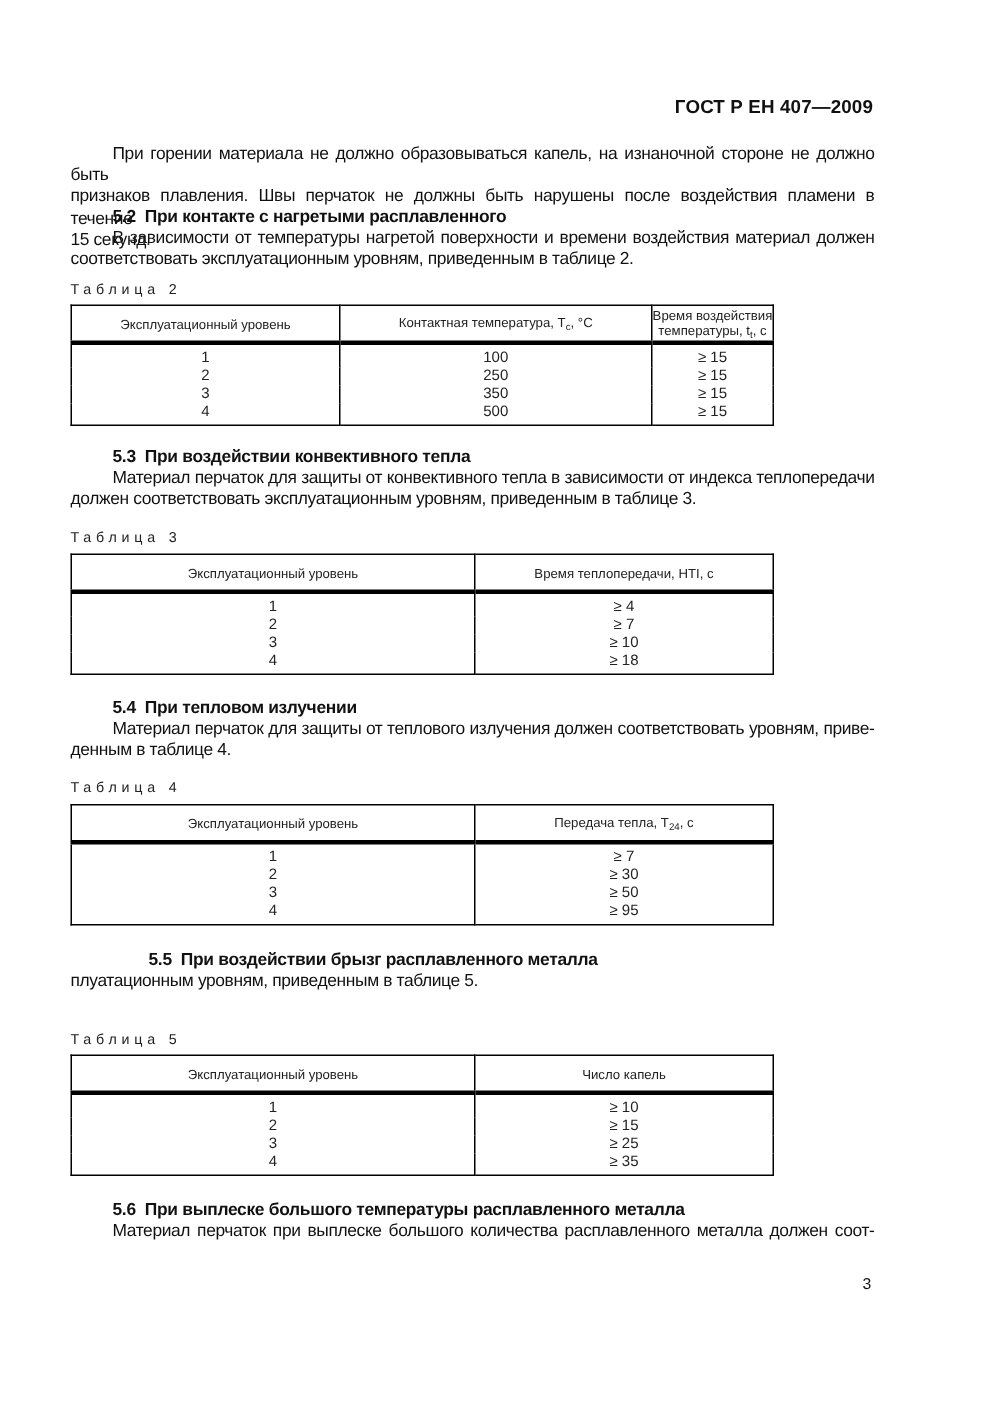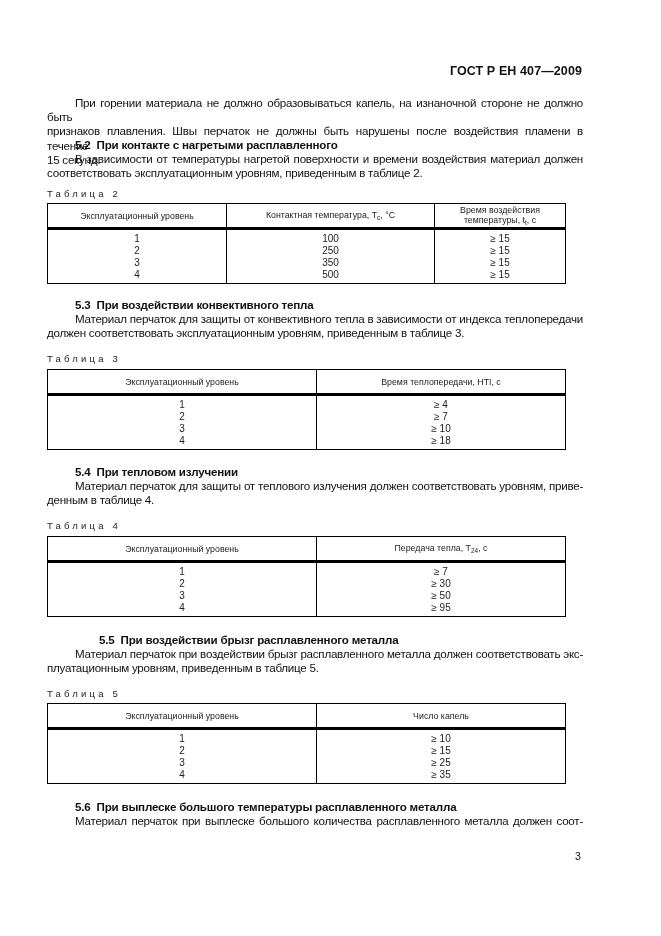--- a/index.html
+++ b/index.html
@@ -17,21 +17,21 @@
     }
     .para .indent { display: inline-block; width: 28px; }
     .heading {
       left: 75px; font-size: 11.6px; font-weight: bold; letter-spacing: -0.2px;
     }
     .heading .num { margin-right: 6px; }
     .tbl-label {
       left: 47px; font-size: 9.5px; letter-spacing: 3.2px; color: #222;
     }
     table.tbl {
-      position: absolute; left: 47px; width: 519px; border-collapse: collapse;
+      position: absolute; left: 47px; width: 469px; border-collapse: collapse;
       font-size: 9px; color: #222; padding-left: 38px;
     }
     table.tbl th {
       font-weight: normal; border: 1px solid #000; border-bottom: 3px solid #000;
       height: 23px; padding: 0; text-align: center; font-size: 8.8px;
     }
     table.tbl td {
       border-left: 1px solid #000; border-right: 1px solid #000;
       text-align: center; padding: 0; height: 12px; line-height: 12px; font-size: 10px;
     }
@@ -155,21 +155,20 @@
     <td>4</td>
     <td>≥ 95</td>
   </tr>
 </tbody>
   </table>
 
 <div class="abs heading" style="top:633px;margin-left:24px;">
   <span class="num">5.5</span><span>При воздействии брызг расплавленного металла</span>
 </div>
 <div class="abs para" style="top:647px;">
-  <div style="text-align-last:justify;"><span class="indent"></span><span>Материал перчаток при воздействии брызг расплавленного металла должен соответствовать экс-</span></div>
   <div>плуатационным уровням, приведенным в таблице 5.</div>
 </div>
 
 <div class="abs tbl-label" style="top:688px;">Таблица 5</div>
 <table class="tbl" style="top:703px;">
   <tbody>
       <tr>
     <th style="width:268px;">Эксплуатационный уровень</th>
     <th>Число капель</th>
   </tr>

